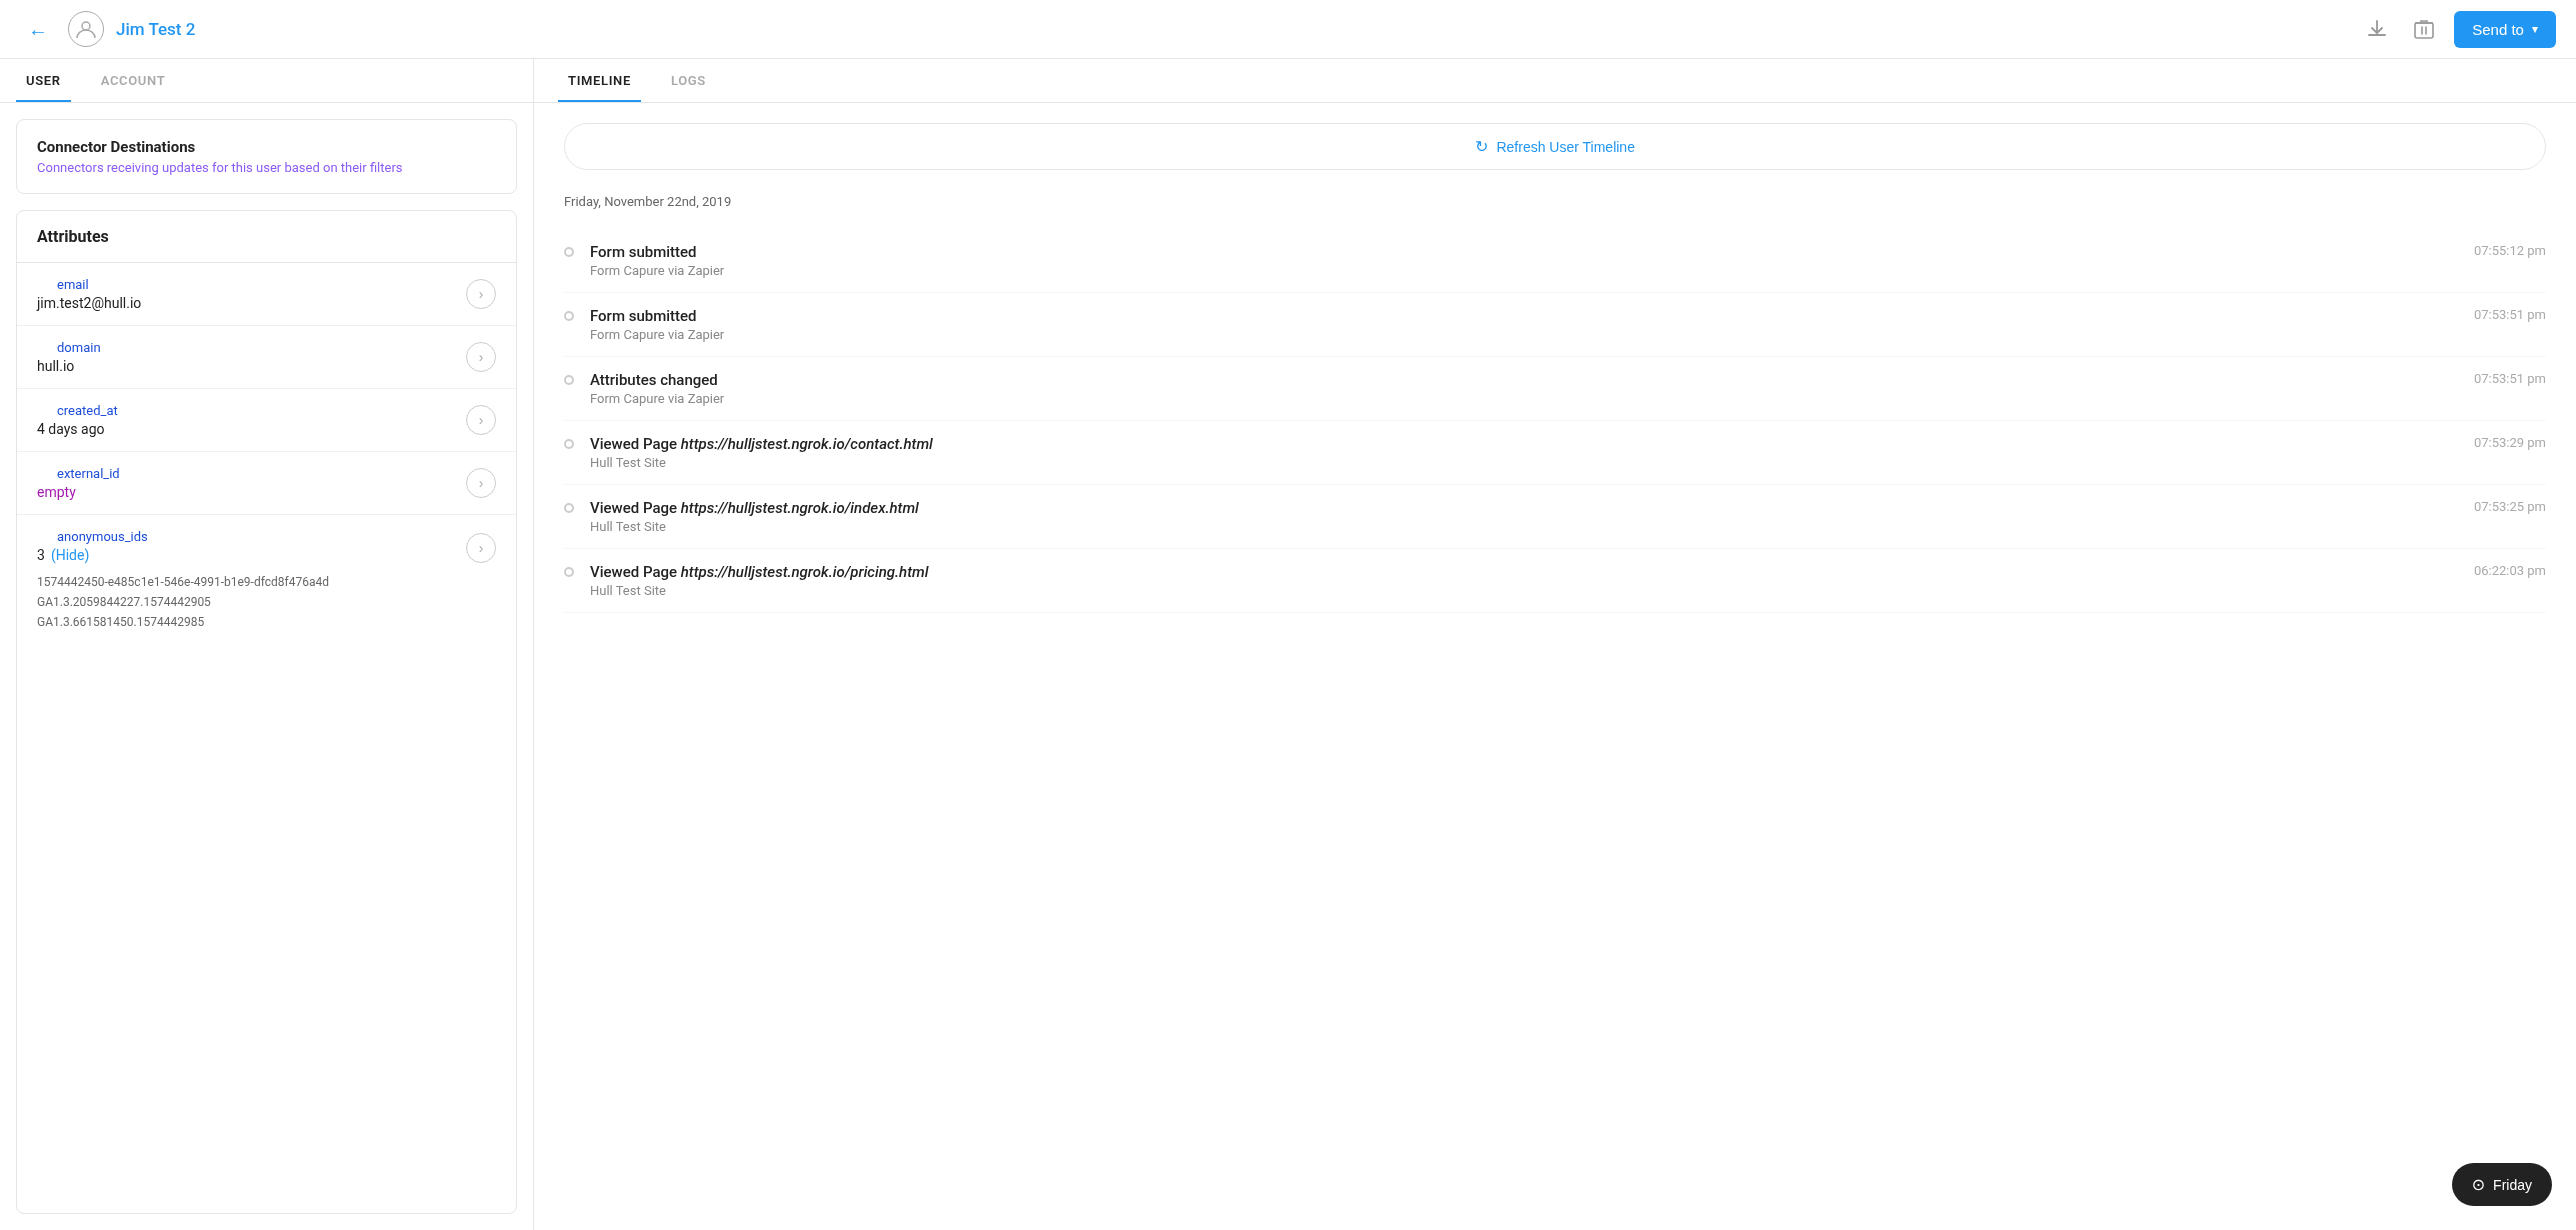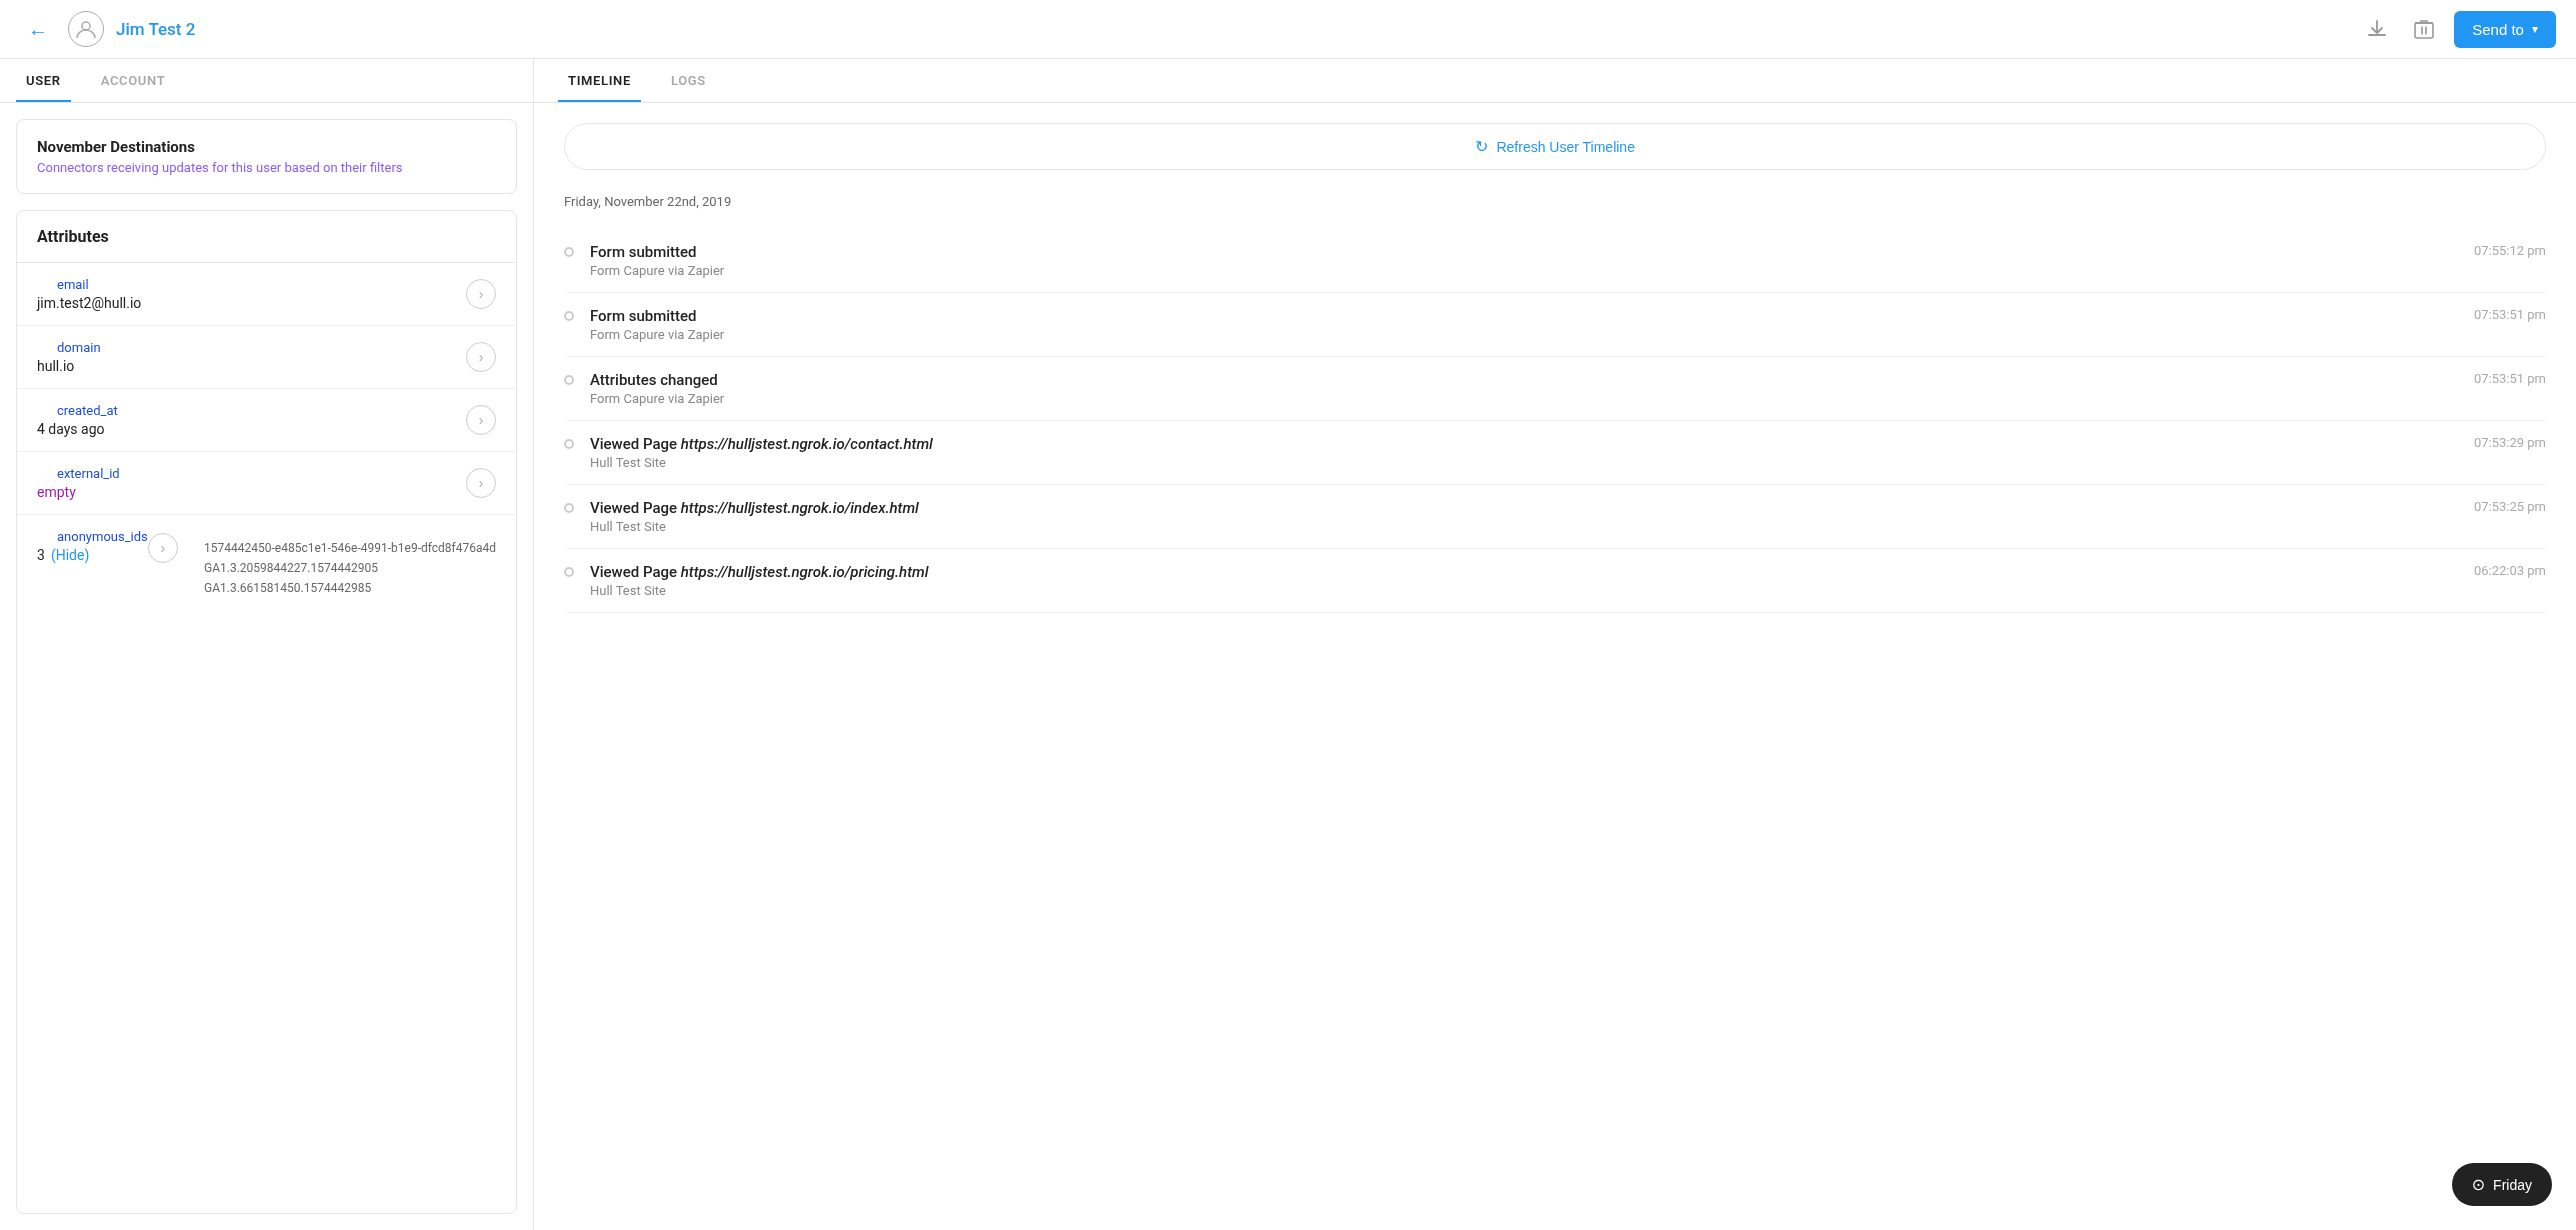--- a/index.html
+++ b/index.html
@@ -166,21 +166,21 @@
 
 <div class="main-layout">
 
   <div class="left-panel">
     <div class="left-tabs">
       <div class="left-tab active">USER</div>
       <div class="left-tab">ACCOUNT</div>
     </div>
 
     <div class="connector-card">
-      <div class="connector-title">November Destinations</div>
+      <div class="connector-title">Connector Destinations</div>
       <div class="connector-subtitle">Connectors receiving updates for this user based on their filters</div>
     </div>
 
     <div class="attributes-section">
       <div class="attributes-header">Attributes</div>
 
       <div class="attr-row">
         <div>
           <div class="attr-key">email</div>
           <div class="attr-value">jim.test2@hull.io</div>
@@ -205,21 +205,21 @@
       </div>
 
       <div class="attr-row">
         <div>
           <div class="attr-key">external_id</div>
           <div class="attr-value empty">empty</div>
         </div>
         <button class="attr-chevron-btn">›</button>
       </div>
 
-      <div class="attr-row" style="flex-direction: row; align-items: stretch;">
+      <div class="attr-row" style="flex-direction: column; align-items: stretch;">
         <div style="display:flex; align-items:flex-start; justify-content:space-between;">
           <div>
             <div class="attr-key">anonymous_ids</div>
             <div style="display:flex; align-items:center; gap:6px;">
               <span class="attr-value">3</span>
               <span class="attr-value link">(Hide)</span>
             </div>
           </div>
           <button class="attr-chevron-btn" style="margin-top:4px;">›</button>
         </div>

